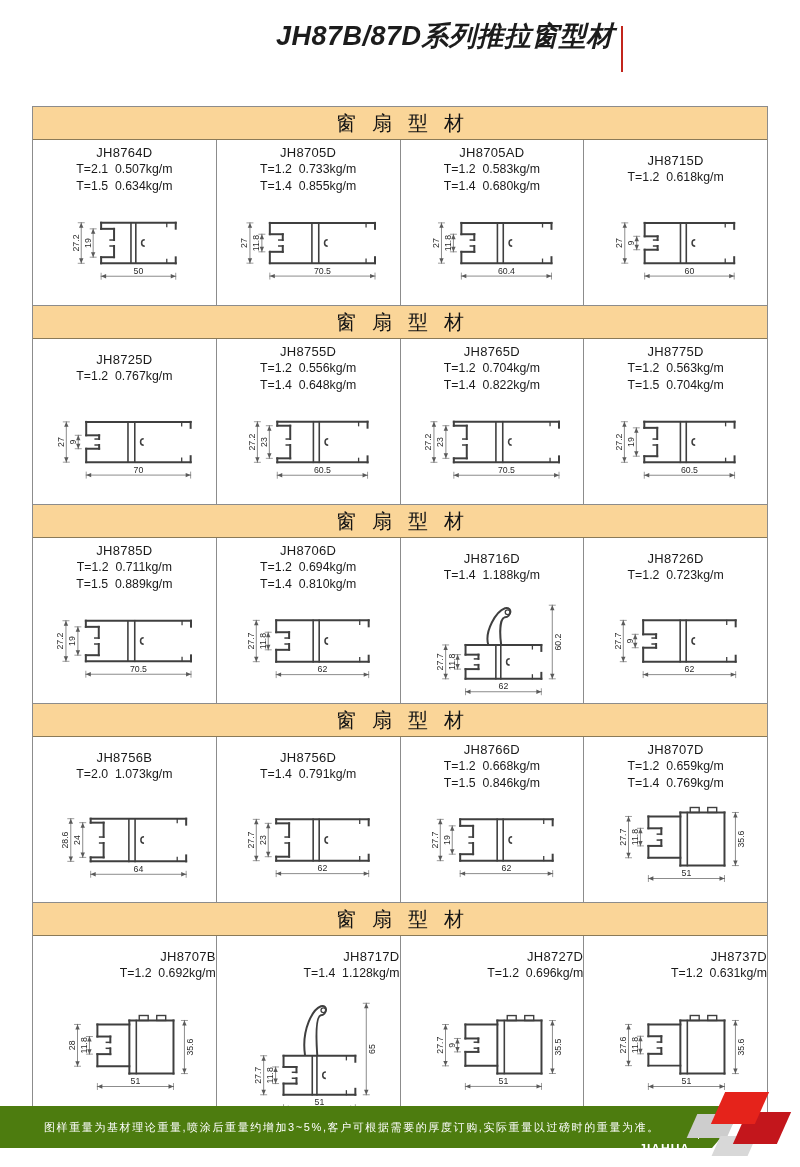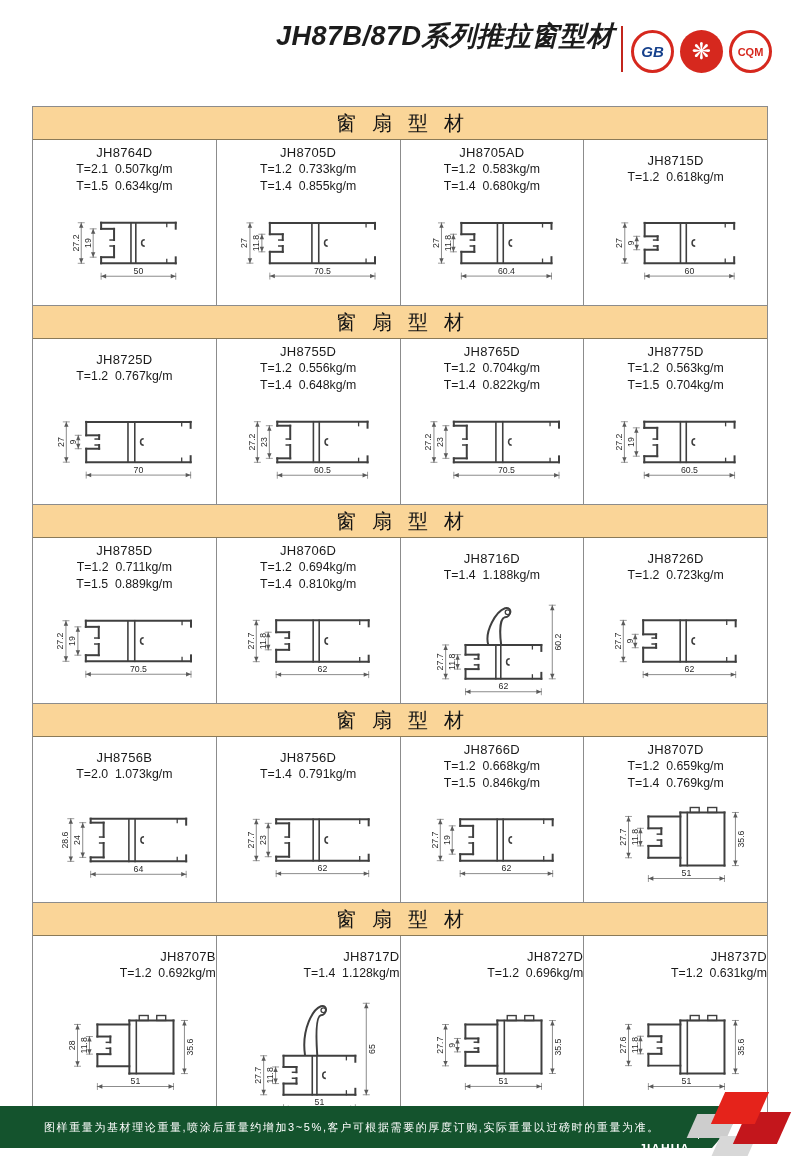--- a/index.html
+++ b/index.html
@@ -27,46 +27,41 @@
   .cells{display:flex;}
   .cell{flex:1;height:160px;text-align:center;padding-top:5px;box-sizing:content-box;overflow:hidden;}
   .section.tall .cell{height:179px;text-align:right;}
   .cell + .cell{border-left:1px solid #8c8c8c;}
   .code{font-size:13px;line-height:16px;color:#1a1a1a;letter-spacing:.3px;}
   .spec{font-size:12.3px;line-height:17px;min-height:17px;color:#1a1a1a;white-space:pre;}
   .single .code{margin-top:8px;}
   .single .spec-2{min-height:9px;}
   svg.profile{display:block;margin:0 auto;}
   
-  .footer-band{position:absolute;left:0;top:1106px;width:800px;height:42px;background:#14532d;
+  .footer-band{position:absolute;left:0;top:1106px;width:800px;height:42px;background:#4d7c0f;
                clip-path:polygon(0 0,93.5% 0,89% 100%,0 100%);}
   .footer-note{position:absolute;left:44px;top:0;height:42px;line-height:42px;color:#fff;
                font-size:11px;letter-spacing:1.6px;white-space:nowrap;}
   .brand{position:absolute;left:612px;top:11px;width:78px;text-align:right;color:#fff;
          font-weight:bold;font-size:12px;line-height:9px;letter-spacing:1px;margin-top:28px;}
   .brand-div{position:absolute;left:698px;top:9px;width:1px;height:24px;background:#fff;}
   .page-num{position:absolute;left:704px;top:8px;color:#fff;font-size:19px;font-weight:bold;}
   .shape{position:absolute;transform:skewX(-24deg);}
   .sh-gray1{left:692px;top:1114px;width:40px;height:24px;background:#cdcdcd;}
   .sh-gray2{left:716px;top:1136px;width:36px;height:20px;background:#d8d8d8;}
   .sh-red2{left:740px;top:1112px;width:44px;height:32px;background:#c3161c;}
   .sh-red1{left:718px;top:1092px;width:44px;height:32px;background:#e5231b;}
 </style>
 </head>
 <body>
 
 <div class="sheet">
 
   <div class="hdr-title">JH87B/87D系列推拉窗型材</div>
   <div class="hdr-divider"></div>
-  <div class="logos">
-    <div class="logo ring gb">GB</div>
-    <div class="logo solid">❋</div>
-    <div class="logo ring cqm">CQM</div>
-  </div>
 
   <div class="tables">
 
     <div class="section">
       <div class="sec-header">窗扇型材</div>
       <div class="cells">
         <div class="cell">
           <div class="code">JH8764D</div>
           <div class="spec">T=2.1  0.507kg/m</div>
           <div class="spec spec-2">T=1.5  0.634kg/m</div>

